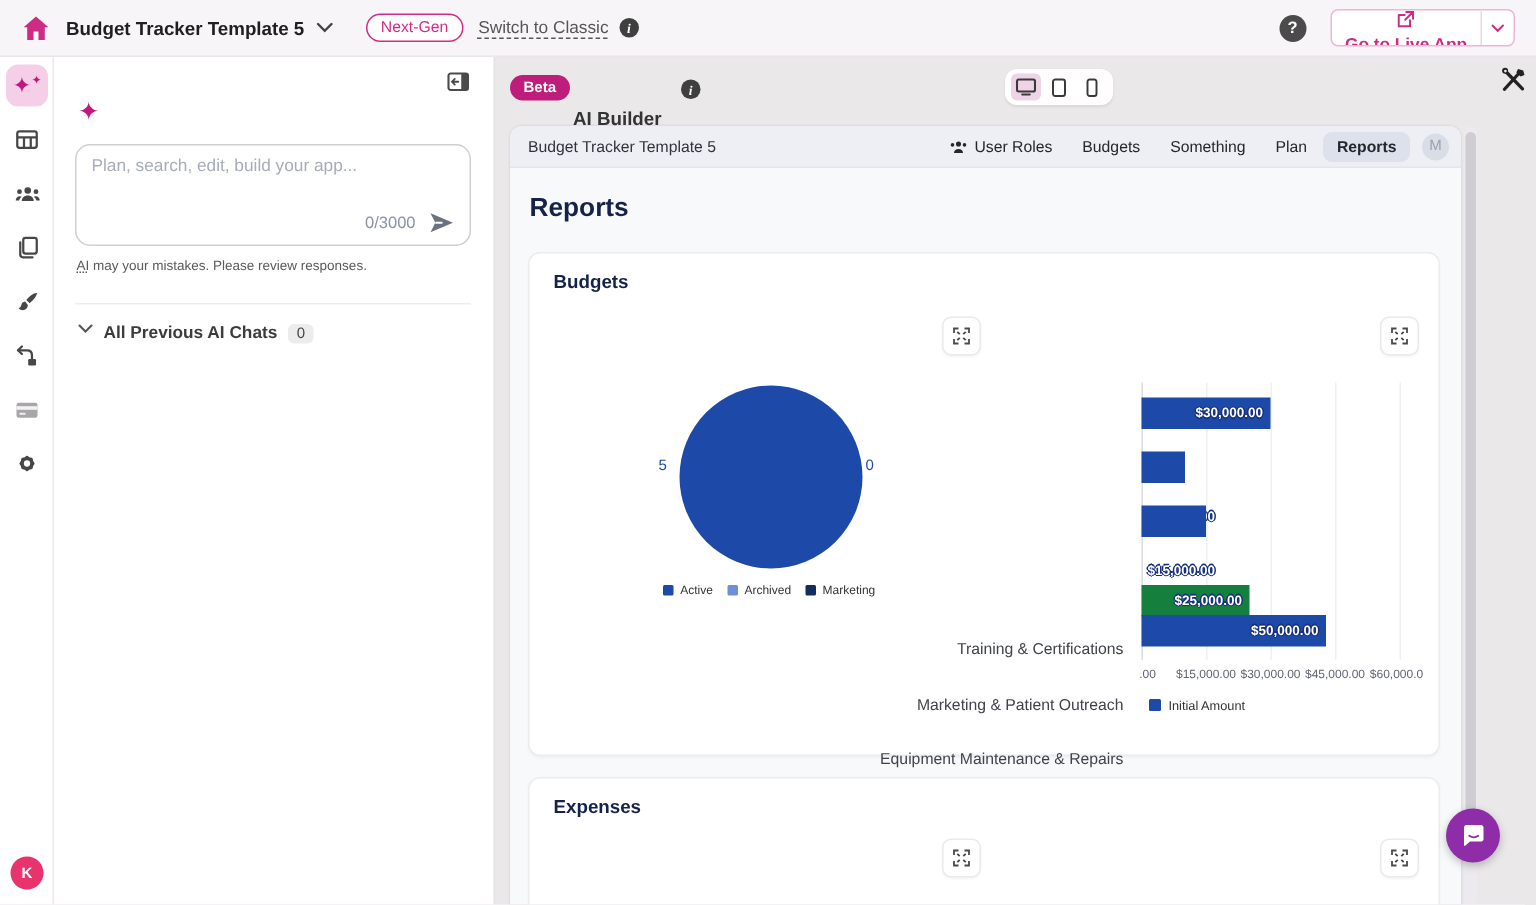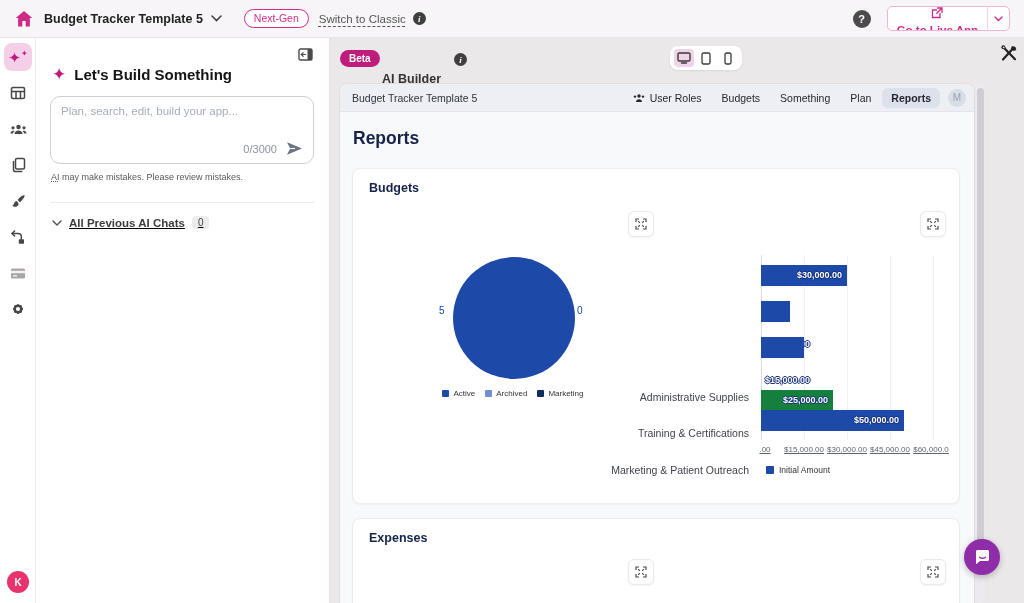--- a/index.html
+++ b/index.html
@@ -37,21 +37,21 @@
   .heading-text { font-size:15px; font-weight:bold; color:#141414; }
   .prompt-box { position:absolute; left:14px; top:58px; width:264px; height:68px; border:1px solid #cfcfd4; border-radius:10px; background:#fff; }
   .prompt-input { position:absolute; left:10px; top:8px; width:240px; height:34px; border:0; outline:0; resize:none; font-family:"Liberation Sans", sans-serif; font-size:11.5px; color:#333; background:transparent; }
   .prompt-input::placeholder { color:#a7adb8; }
   .prompt-foot { position:absolute; right:10px; bottom:7px; display:flex; align-items:center; gap:9px; }
   .char-counter { font-size:11px; color:#8b93a3; }
   .send-btn { cursor:pointer; display:flex; }
   .disclaimer { position:absolute; left:15px; top:134px; font-size:9px; color:#5a5a5a; }
   .disclaimer .ai-word { text-decoration:underline; text-decoration-style:dotted; }
   .panel-divider { position:absolute; left:14px; top:164px; width:264px; height:1px; background:#ededed; }
-  .chats-row { position:absolute; left:16px; top:178px; display:flex; align-items:center; gap:7px; cursor:pointer;text-decoration:underline; }
+  .chats-row { position:absolute; left:16px; top:178px; display:flex; align-items:flex-start; gap:7px; cursor:pointer; }
   .chats-label { font-size:11.5px; font-weight:bold; color:#3c3c3c; }
   .chats-count { background:#ececec; color:#444; border-radius:4px; font-size:10px; padding:1px 6px; }
 
   
   .beta-badge { position:absolute; left:340px; top:50px; background:#bf1d7c; color:#fff; font-size:10px; font-weight:bold; border-radius:999px; padding:3px 9px; z-index:5; }
   .builder-title { position:absolute; left:382px; top:52px; font-size:12.5px; font-weight:bold; color:#333; z-index:5;margin-top:20px; }
   .builder-info { position:absolute; left:447px; top:53px; z-index:5; }
   .device-toggles { position:absolute; left:670px; top:46px; width:72px; height:24px; background:#fff; border-radius:8px; box-shadow:0 1px 2px rgba(0,0,0,.08); display:flex; align-items:center; justify-content:space-around; padding:0 3px; z-index:5; }
   .dev-btn { width:20px; height:18px; border-radius:4px; display:flex; align-items:center; justify-content:center; cursor:pointer; }
   .dev-btn.active { background:#eed4e6; }
@@ -87,21 +87,21 @@
   .gridline { position:absolute; top:0; width:1px; height:185px; background:#eef0f4; }
   .gridline.axis { background:#d9dce3; }
   .cat-labels { position:absolute; left:10px; top:86px; width:392px; height:185px; }
   .cat-label { position:absolute; right:6px; width:392px; text-align:right; font-size:10.5px; color:#40434a; line-height:21px; white-space:nowrap; }
   .bar { position:absolute; left:0; height:21px; }
   .bar-label { position:absolute; top:0; line-height:21px; font-size:9px; font-weight:bold; color:#fff; white-space:nowrap;
     text-shadow:-1px 0 #16307a, 1px 0 #16307a, 0 -1px #16307a, 0 1px #16307a; }
   .bar-label.fit { right:5px; }
   .bar-label.overflow { left:4px;margin-top:33px; }
   .x-ticks { position:absolute; left:408px; top:276px; width:173px; height:12px; }
-  .x-tick { position:absolute; top:0; transform:translateX(-50%); font-size:8px; color:#5f646e; white-space:nowrap;text-decoration:underline; }
+  .x-tick { position:absolute; top:0; transform:translateX(-50%); font-size:8px; color:#5f646e; white-space:nowrap; }
   .bar-legend { position:absolute; left:330px; top:296px; width:230px; display:flex; justify-content:center; align-items:center; gap:5px; font-size:8.5px; color:#333; }
   .bar-legend .legend-sq { width:8px; height:8px; }
 
   
   .pv-scrollbar { position:absolute; left:976px; top:84px; width:9px; height:519px; background:#eceaee; border-radius:4px; z-index:5; }
   .pv-thumb { position:absolute; left:1px; top:4px; width:7px; height:470px; background:#cfccd2; border-radius:4px; cursor:pointer; }
   .intercom { position:absolute; left:964px; top:539px; width:36px; height:36px; border-radius:50%; background:#8f2da8; box-shadow:0 2px 6px rgba(0,0,0,.25); display:flex; align-items:center; justify-content:center; cursor:pointer; z-index:40; }
 
   svg { display:block; }
 </style>
@@ -221,35 +221,34 @@
   <div class="panel">
     <div class="collapse-btn">
       <svg width="15" height="13" viewBox="0 0 15 13">
           <rect x="1" y="1" width="13" height="11" rx="1.5" fill="none" stroke="#4a4a4a" stroke-width="1.4"></rect>
           <rect x="9.5" y="1" width="4.5" height="11" rx="1" fill="#4a4a4a"></rect>
           <path d="M7.5 6.5H3.6M5.2 4.6L3.3 6.5l1.9 1.9" fill="none" stroke="#4a4a4a" stroke-width="1.2" stroke-linecap="round"></path>
         </svg>
     </div>
     <div class="panel-heading">
       <span class="heading-spark">✦</span>
-      <span class="heading-text">Let's Build Something</span>
     </div>
     <div class="prompt-box">
       <textarea class="prompt-input" placeholder="Plan, search, edit, build your app..." style=""></textarea>
       <div class="prompt-foot">
         <span class="char-counter">0/3000</span>
         <span class="send-btn">
           <svg width="17" height="15" viewBox="0 0 17 15">
               <path d="M1 1.2L16 7.5 1 13.8l3.2-6.3z" fill="#6b7280"></path>
               <path d="M4.2 7.5H9" stroke="#fff" stroke-width="1.2"></path>
             </svg>
         </span>
       </div>
     </div>
-    <div class="disclaimer"><span class="ai-word">AI</span><span> may make mistakes. Please review mistakes.</span></div>
+    <div class="disclaimer"><span class="ai-word">AI</span><span> may your mistakes. Please review responses.</span></div>
     <div class="panel-divider"></div>
     <div class="chats-row">
       <svg width="10" height="6" viewBox="0 0 10 6">
           <polyline points="1,1 5,5 9,1" fill="none" stroke="#555" stroke-width="1.4" stroke-linecap="round"></polyline>
         </svg>
       <span class="chats-label">All Previous AI Chats</span>
       <span class="chats-count">0</span>
     </div>
   </div>
 
@@ -337,43 +336,43 @@
             <span class="legend-sq" style="background: rgb(111, 143, 212);"></span>
             <span>Archived</span>
           </span>
         <span class="legend-item">
             <span class="legend-sq" style="background: rgb(18, 44, 94);"></span>
             <span>Marketing</span>
           </span>
       </div>
 
       <div class="cat-labels">
-        <div class="cat-label" style="top:132px;">Administrative Supplies</div>
         <div class="cat-label" style="top:205px;">Marketing &amp; Patient Outreach</div>
         <div class="cat-label" style="top:168px;">Training &amp; Certifications</div>
+        <div class="cat-label" style="top:241px;">Equipment Maintenance &amp; Repairs</div>
       </div>
       <div class="plot">
         <div class="gridline axis" style="left:0;"></div>
         <div class="gridline" style="left:43px;"></div>
         <div class="gridline" style="left:86px;"></div>
         <div class="gridline" style="left:129px;"></div>
         <div class="gridline" style="left:172px;"></div>
         <div class="bar" style="top: 10px; background: rgb(29, 73, 168); width: 86px;">
             <span class="bar-label fit">$30,000.00</span>
           </div>
         <div class="bar" style="top: 46px; background: rgb(29, 73, 168); width: 29px;">
             <span class="bar-label overflow">$10,000.00</span>
           </div>
         <div class="bar" style="top: 82px; background: rgb(29, 73, 168); width: 43px;">
             <span class="bar-label overflow">$15,000.00</span>
           </div>
         <div class="bar" style="top: 135px; background: #15803d; width: 72px;">
             <span class="bar-label fit">$25,000.00</span>
           </div>
-        <div class="bar" style="top: 155px; background: rgb(29, 73, 168); width: 143px;">
+        <div class="bar" style="top: 155px; background: rgb(29, 73, 168); width: 123px;">
             <span class="bar-label fit">$50,000.00</span>
           </div>
       </div>
       <div class="x-ticks">
         <span class="x-tick" style="left:4px;">.00</span>
         <span class="x-tick" style="left:43px;">$15,000.00</span>
         <span class="x-tick" style="left:86px;">$30,000.00</span>
         <span class="x-tick" style="left:129px;">$45,000.00</span>
         <span class="x-tick" style="left:170px;">$60,000.0</span>
       </div>

